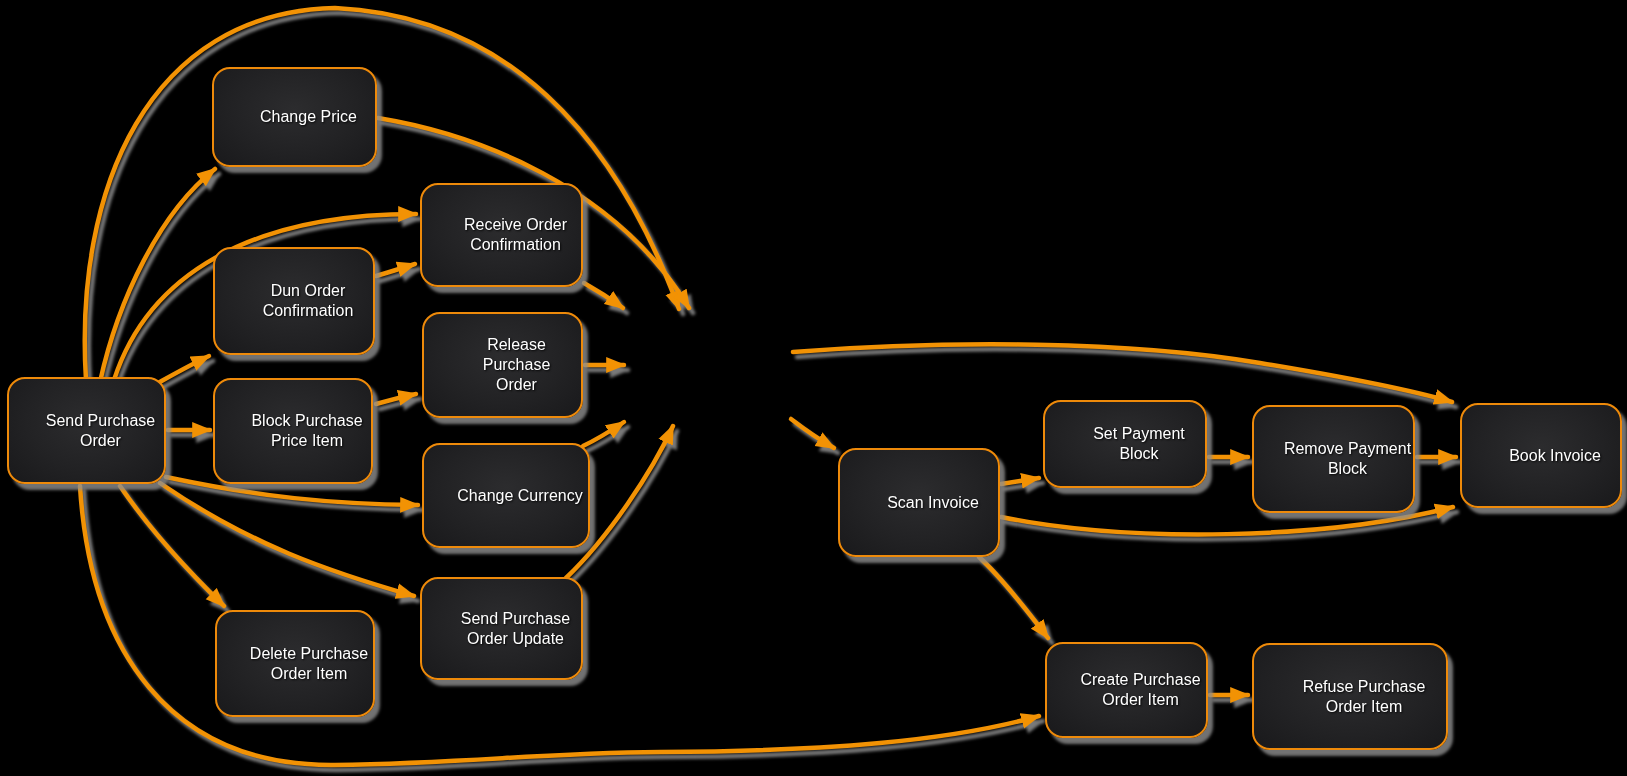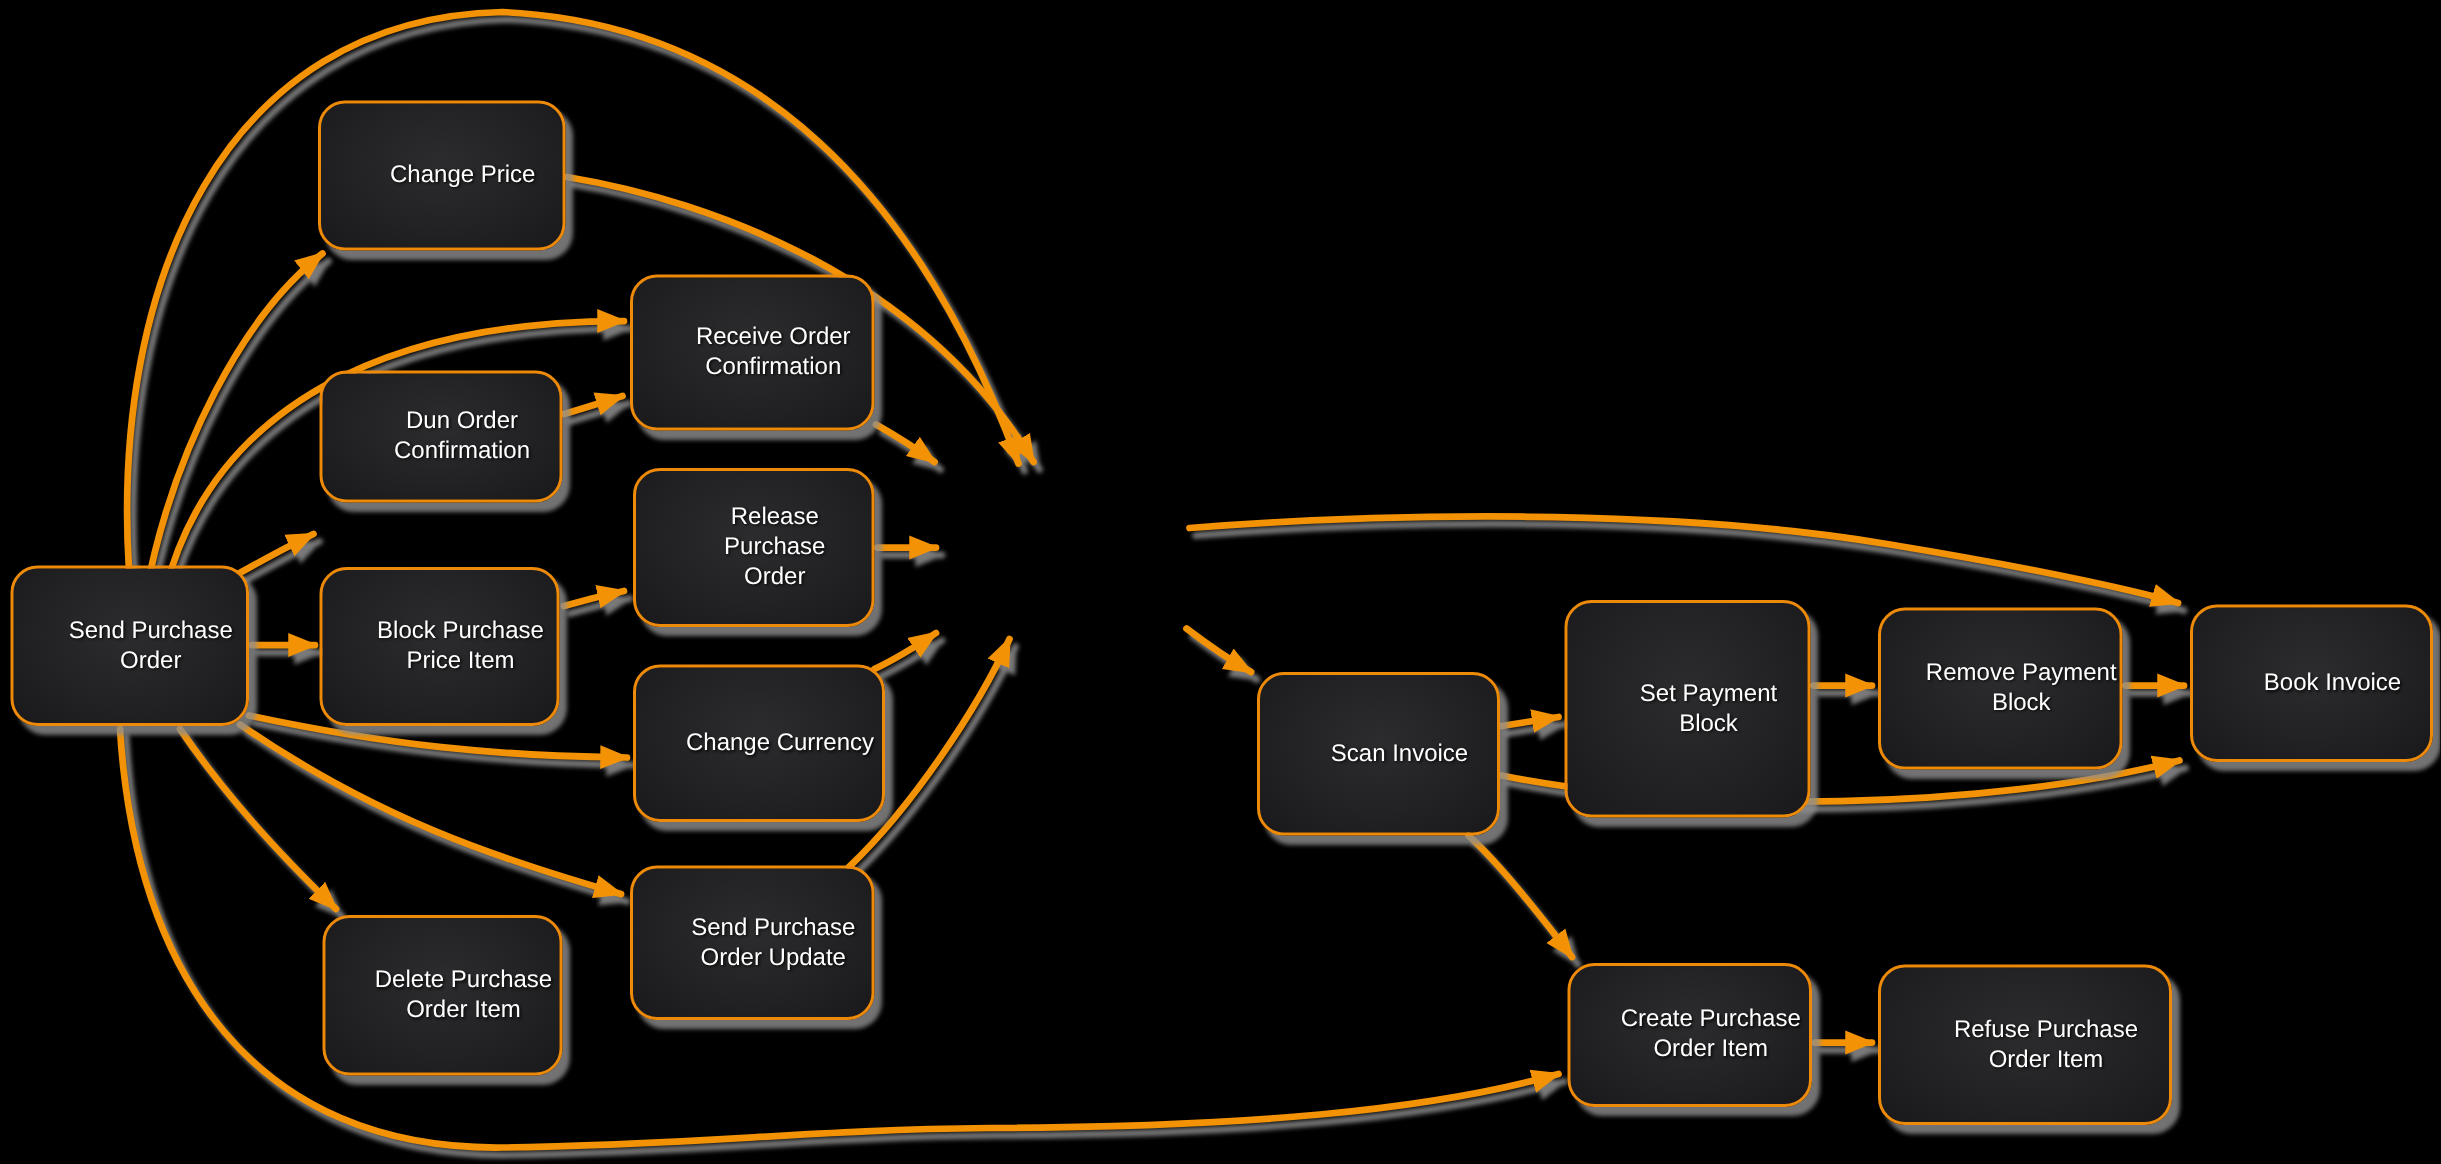--- a/index.html
+++ b/index.html
@@ -64,21 +64,21 @@
     </g>
   </svg>
 
   <div class="node" style="left:7px;top:377px;width:159px;height:107px">
     <span>Send Purchase
 Order</span>
   </div>
   <div class="node" style="left:212px;top:67px;width:165px;height:100px">
     <span>Change Price</span>
   </div>
-  <div class="node" style="left:213px;top:247px;width:162px;height:88px">
+  <div class="node" style="left:213px;top:247px;width:162px;height:108px">
     <span>Dun Order
 Confirmation</span>
   </div>
   <div class="node" style="left:213px;top:378px;width:160px;height:106px">
     <span>Block Purchase
 Price Item</span>
   </div>
   <div class="node" style="left:215px;top:610px;width:160px;height:107px">
     <span>Delete Purchase
 Order Item</span>
@@ -94,21 +94,21 @@
   <div class="node" style="left:422px;top:443px;width:168px;height:105px">
     <span>Change Currency</span>
   </div>
   <div class="node" style="left:420px;top:577px;width:163px;height:103px">
     <span>Send Purchase
 Order Update</span>
   </div>
   <div class="node" style="left:838px;top:448px;width:162px;height:109px">
     <span>Scan Invoice</span>
   </div>
-  <div class="node" style="left:1043px;top:400px;width:164px;height:145px">
+  <div class="node" style="left:1043px;top:400px;width:164px;height:88px">
     <span>Set Payment
 Block</span>
   </div>
   <div class="node" style="left:1252px;top:405px;width:163px;height:108px">
     <span>Remove Payment
 Block</span>
   </div>
   <div class="node" style="left:1460px;top:403px;width:162px;height:105px">
     <span>Book Invoice</span>
   </div>

